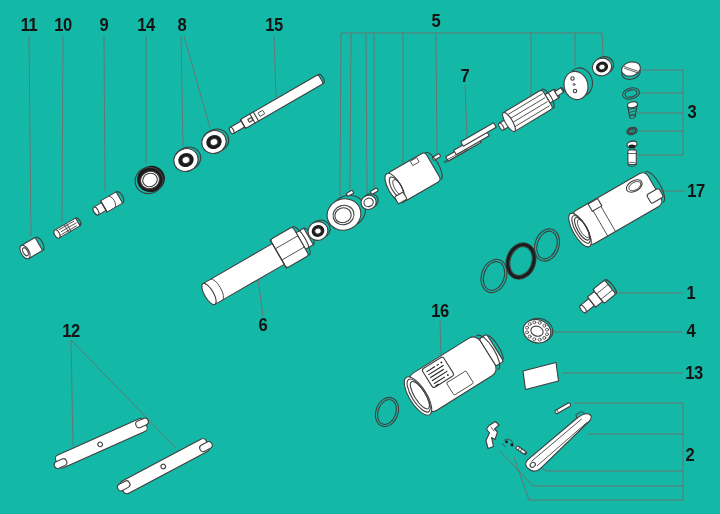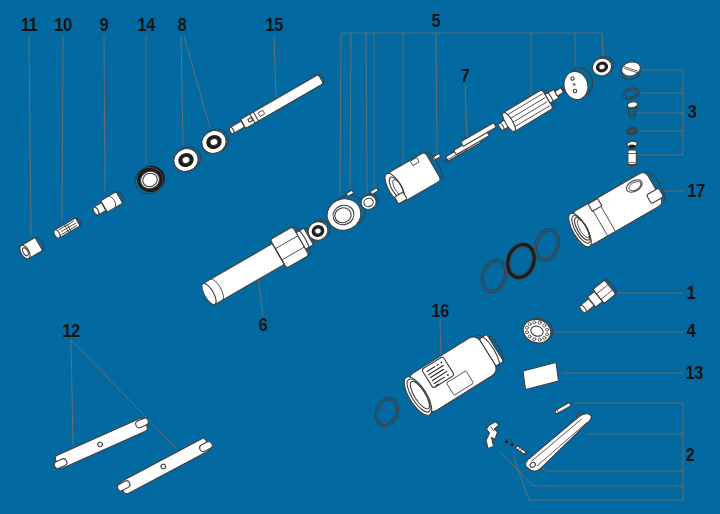--- a/index.html
+++ b/index.html
@@ -1,16 +1,16 @@
 <!DOCTYPE html>
 <html><head>
 <meta charset="utf-8">
 <style>
   html,body{margin:0;padding:0;background:#ffffff;}
-  .stage{position:relative;width:720px;height:514px;background:#0369a1;overflow:hidden;
+  .stage{position:relative;width:720px;height:514px;background:#14b8a6;overflow:hidden;
          font-family:"Liberation Sans",sans-serif;}
   .stage svg{position:absolute;left:0;top:0;}
   .plabel{position:absolute;transform:translate(-50%,-50%) scaleX(.92);
           font-weight:700;font-size:18px;line-height:1;color:#141414;
           letter-spacing:-.5px;white-space:nowrap;user-select:none;}
   
   .pp{fill:#fff;stroke:#3f3f3f;stroke-width:1.1;stroke-linejoin:round;}
   .st{fill:none;stroke:#3f3f3f;stroke-width:1.1;stroke-linejoin:round;stroke-linecap:round;}
   .s8{stroke-width:.8;}
   .dk{fill:#1c1c1c;stroke:none;}

